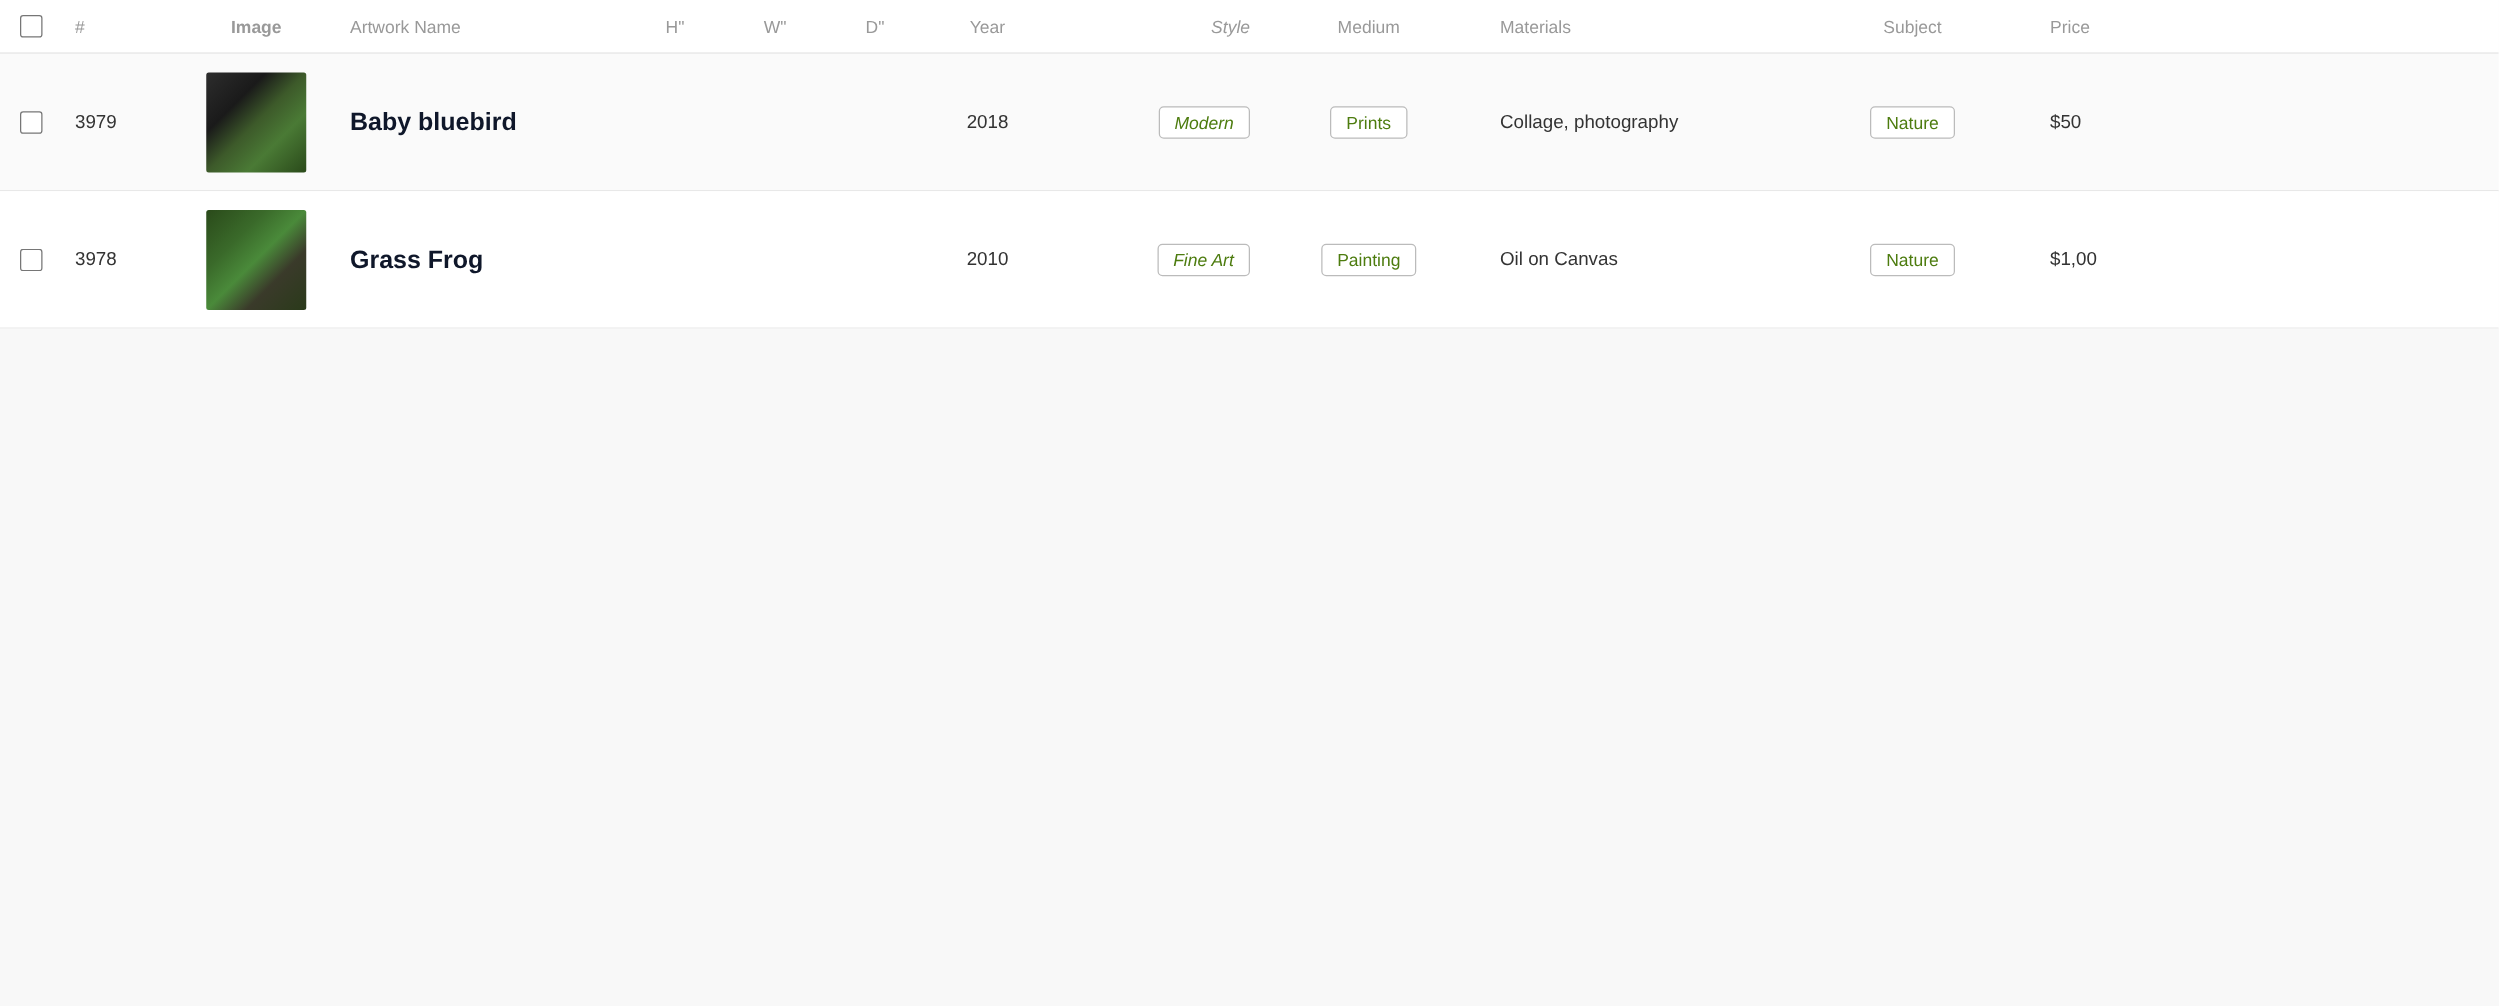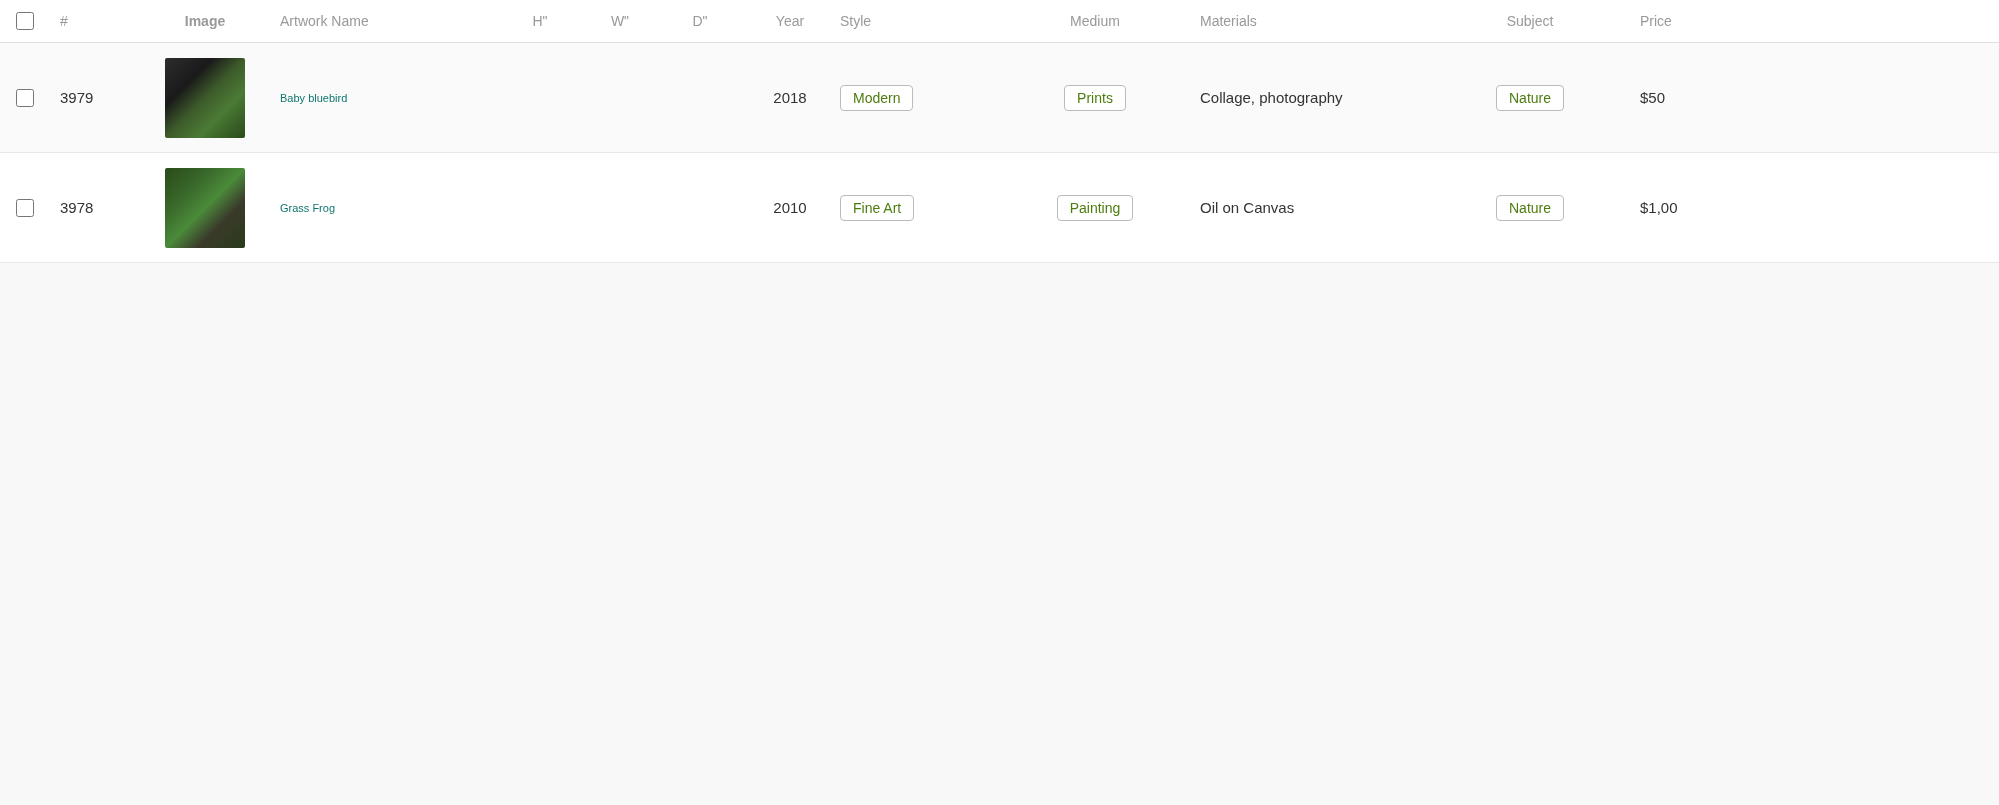--- a/index.html
+++ b/index.html
@@ -92,21 +92,22 @@
 
     .col-year {
       width: 100px;
       min-width: 100px;
       text-align: center;
     }
 
     .col-style {
       width: 160px;
       min-width: 160px;
-      text-align: left;
+      text-align: right;
+      font-style: italic;
     }
 
     .col-medium {
       width: 190px;
       min-width: 190px;
       text-align: center;
     }
 
     .col-materials {
       width: 240px;
@@ -120,23 +121,24 @@
       text-align: center;
     }
 
     .col-price {
       width: 150px;
       min-width: 150px;
       padding-left: 10px;
     }
 
     .artwork-name {
-      color: #0f766e;
-      font-size: 11px;
+      color: #0f172a;
+      font-size: 20px;
       line-height: 1.4;
+      font-weight: bold;
     }
 
     .badge {
       display: inline-block;
       border: 1px solid #bbb;
       border-radius: 4px;
       padding: 4px 12px;
       font-size: 14px;
       color: #4d7c0f;
       background: #fff;

